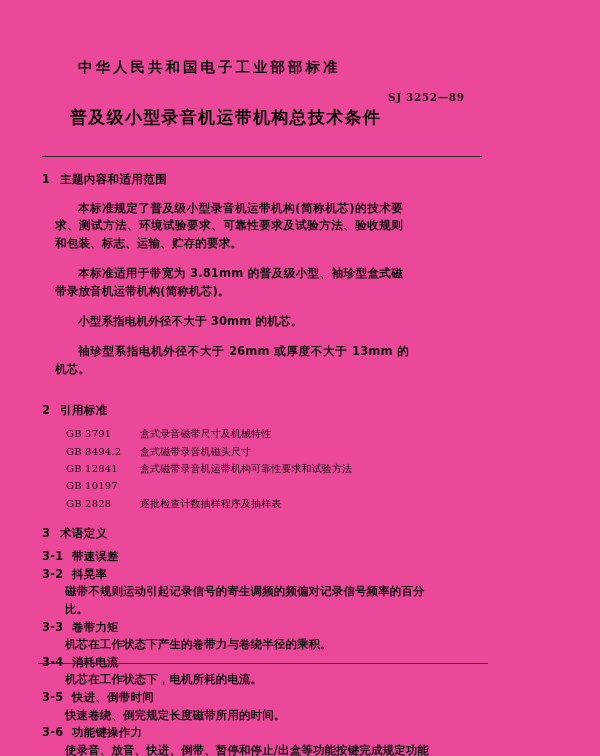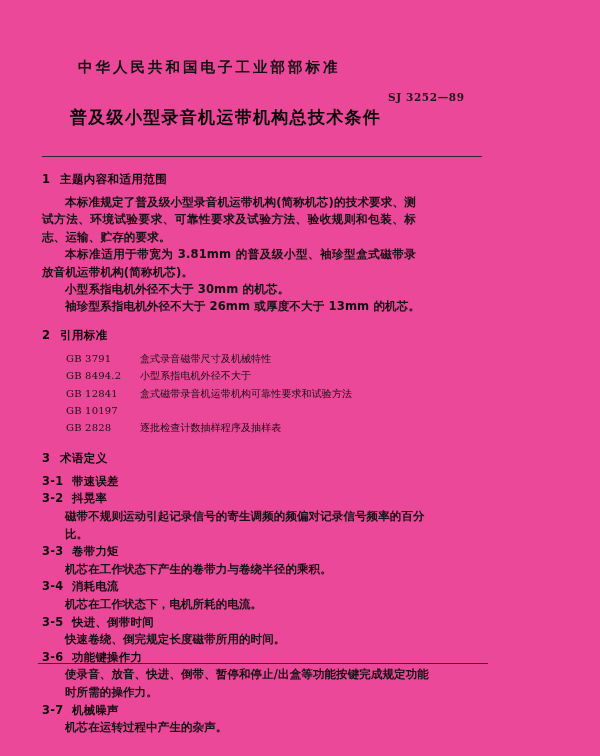--- a/index.html
+++ b/index.html
@@ -95,21 +95,21 @@
   }
   .sec-head .num {
     display: inline-block;
     width: 18px;
   }
 
   .para {
     font-size: 11.6px;
     line-height: 17.4px;
     color: #121212;
-    margin: 0;
+    margin: 13px;
     padding: 0 78px 0 42px;
     text-align: justify;
     text-indent: 23px;
     font-weight: bold;
     letter-spacing: 0.1px;
   }
   .para.tight { padding-right: 84px; }
 
   .ref-list {
     margin: 6px 0 0 0;
@@ -232,21 +232,21 @@
     <div class="sec-head">
       <span class="num">2</span><span>引用标准</span>
     </div>
     <ul class="ref-list">
       <li>
         <span class="ref-code">GB 3791</span>
         <span class="ref-title">盒式录音磁带尺寸及机械特性</span>
       </li>
       <li>
         <span class="ref-code">GB 8494.2</span>
-        <span class="ref-title">小型系指电机外径不大于</span>
+        <span class="ref-title">盒式磁带录音机磁头尺寸</span>
       </li>
       <li>
         <span class="ref-code">GB 12841</span>
         <span class="ref-title">盒式磁带录音机运带机构可靠性要求和试验方法</span>
       </li>
       <li>
         <span class="ref-code">GB 10197</span>
       </li>
       <li>
         <span class="ref-code">GB 2828</span>

